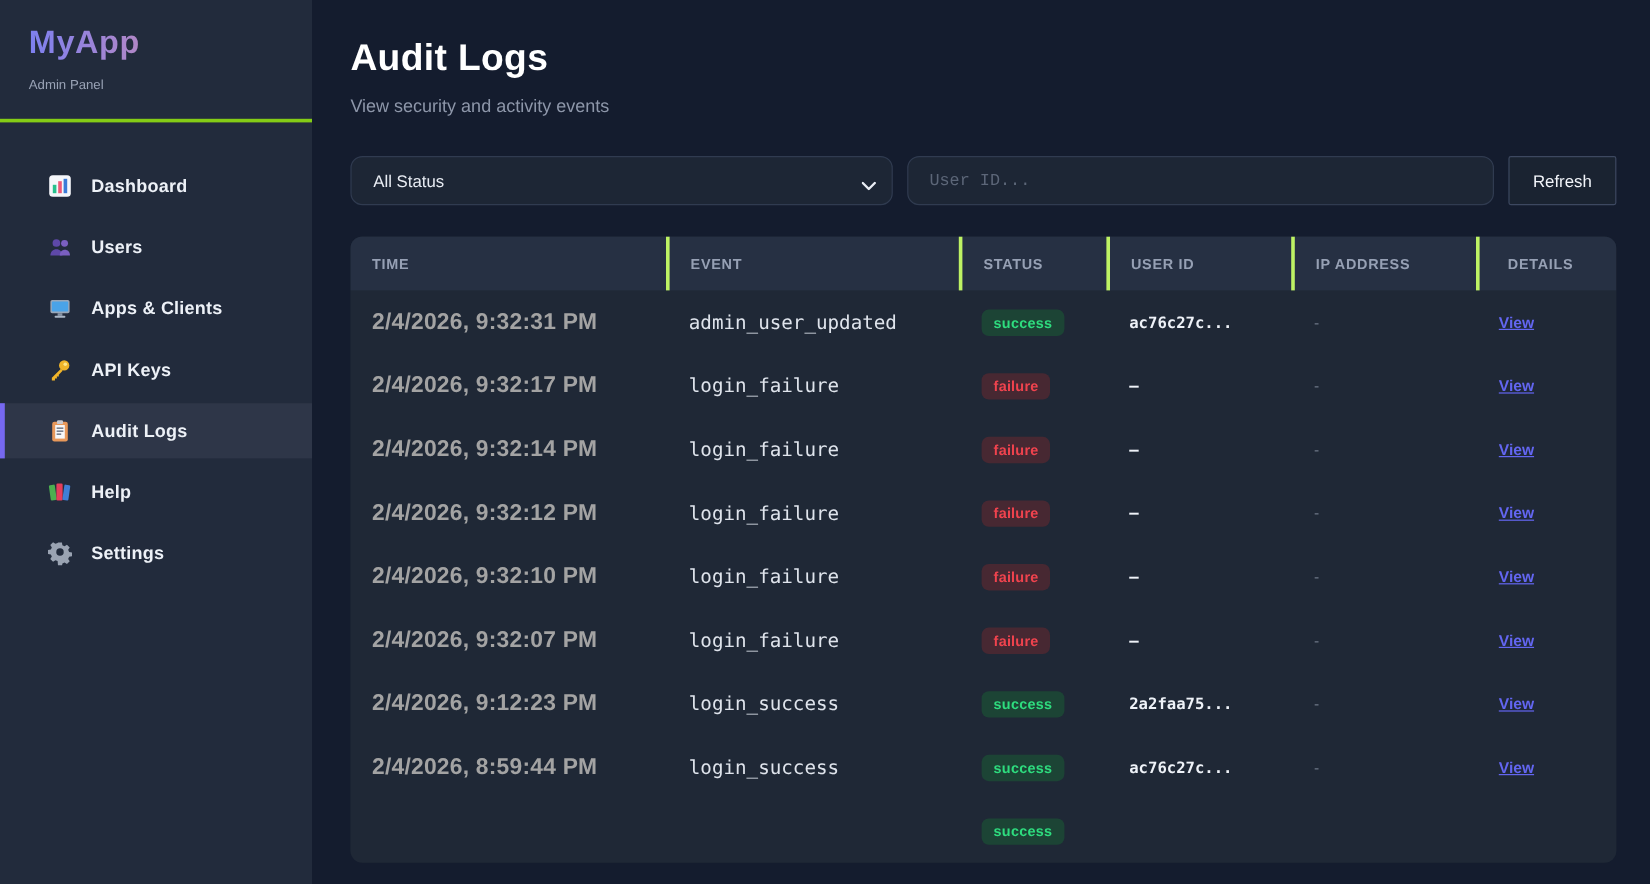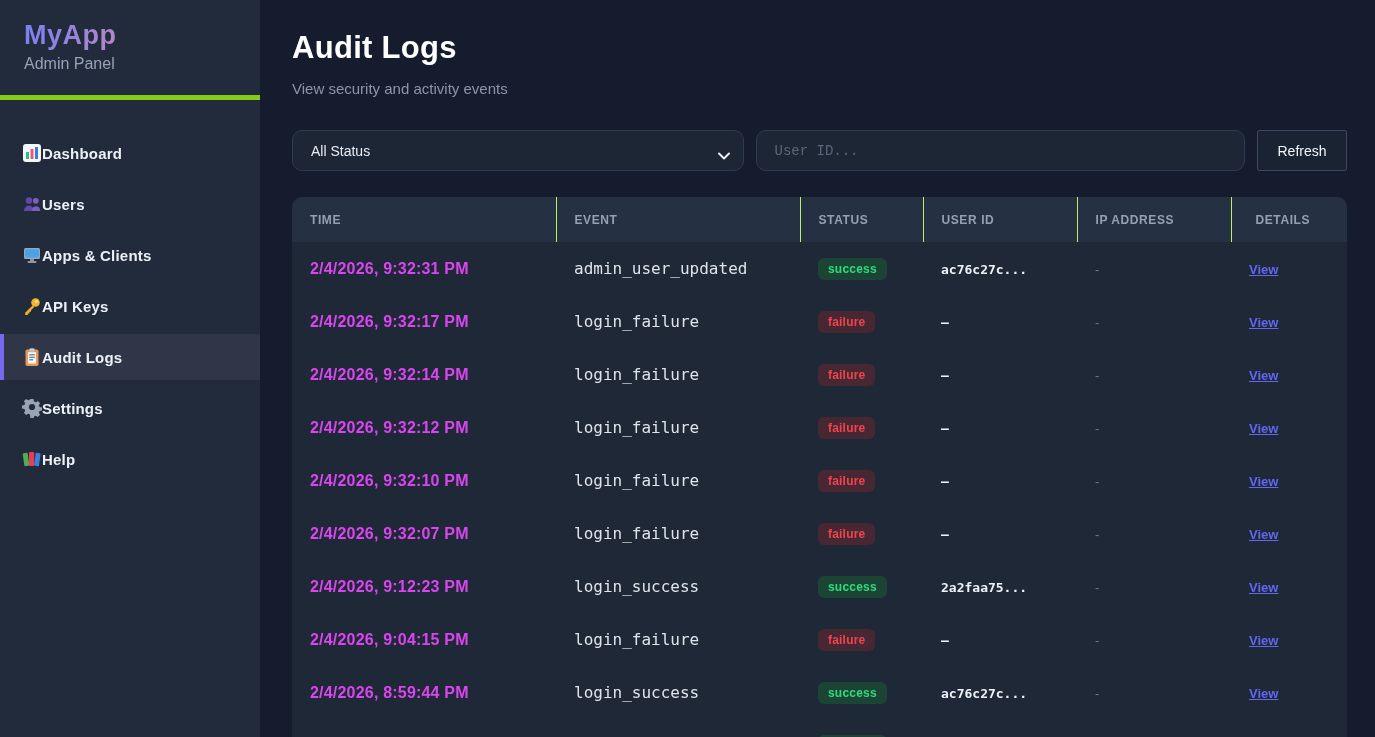--- a/index.html
+++ b/index.html
@@ -6,33 +6,33 @@
   html, body { margin: 0; padding: 0; }
   body {
     width: 1375px; height: 737px; overflow: hidden;
     background: #141c2e;
     font-family: "Liberation Sans", sans-serif;
   }
   .app { display: flex; width: 100%; height: 100%; }
 
   
   .sidebar { width: 260px; height: 737px; background: #222b3c; flex-shrink: 0; }
-  .logo-block { padding: 20px 24px 22px; border-bottom: 5px solid #84cc16; }
+  .logo-block { padding: 20px 24px 22px; border-bottom: 3px solid #84cc16; }
   .logo {
     font-size: 27px; font-weight: 800; letter-spacing: 0.5px;
     background: linear-gradient(90deg, #7d80f0, #b287c6);
     -webkit-background-clip: text; background-clip: text; color: transparent;
     display: inline-block;
   }
-  .logo-sub { font-size: 16px; color: #99a2b5; margin-top: 4px; }
+  .logo-sub { font-size: 11px; color: #99a2b5; margin-top: 14px; }
   .nav { padding-top: 30px; }
   .nav-item {
-    display: flex; align-items: center; 
+    display: flex; align-items: center; gap: 16px;
     height: 46px; margin-bottom: 5px; cursor: pointer;
-    border-left: 4px solid transparent; padding-left: 18px;
+    border-left: 4px solid transparent; padding-left: 36px;
   }
   .nav-item.active { background: #2e3648; border-left-color: #7668f0; }
   .nav-icon { width: 20px; height: 20px; flex-shrink: 0; }
   .nav-icon svg { width: 20px; height: 20px; display: block; }
   .nav-label { font-size: 15px; font-weight: 700; color: #edf1f7; letter-spacing: 0.2px; }
 
   
   .main { flex: 1; padding: 30px 28px 0 32px; }
   .page-title { font-size: 31px; font-weight: 800; color: #ffffff; margin: 0; letter-spacing: 0.3px; }
   .page-subtitle { font-size: 15px; color: #8d96a9; margin-top: 14px; }
@@ -58,25 +58,25 @@
     border-radius: 2px; color: #f2f5fa; font-size: 14px; cursor: pointer;
     font-family: "Liberation Sans", sans-serif;
   }
 
   
   .table-card { margin-top: 26px; background: #1f2836; border-radius: 10px; overflow: hidden; }
   table { width: 100%; border-collapse: collapse; table-layout: fixed; }
   thead th {
     background: #263043; height: 45px; text-align: left;
     font-size: 12px; font-weight: 700; color: #96a0b4; letter-spacing: 0.6px;
-    padding: 0 18px; border-right: 1px solid #bef264;
+    padding: 0 18px; border-right: 3px solid #bef264;
   }
   thead th:last-child { border-right: none; padding-left: 24px; }
   tbody td { height: 53px; padding: 0 18px; }
-  .cell-time { font-size: 16px; font-weight: 700; color: #d946ef; letter-spacing: 0.2px; white-space: nowrap; }
+  .cell-time { font-size: 19px; font-weight: 700; color: #a3a3a3; letter-spacing: 0.2px; white-space: nowrap; }
   .cell-event { font-family: "DejaVu Sans Mono", monospace; font-size: 16px; color: #dfe4ec; }
   .cell-user  { font-family: "DejaVu Sans Mono", monospace; font-size: 13px; font-weight: 700; color: #eef2f8; }
   .cell-ip { font-size: 13px; color: #6e7889; }
   .badge {
     display: inline-block; padding: 4px 10px; border-radius: 6px;
     font-size: 12px; font-weight: 700; letter-spacing: 0.2px;
   }
   .badge.success { color: #2edc7e; background: #1c4435; }
   .badge.failure { color: #f0434e; background: #472832; }
   .badge:empty { display: none; }
@@ -151,36 +151,36 @@
               <rect x="7.2" y="9.7" width="5.6" height="1.2" fill="#6b7280"></rect>
               <rect x="7.2" y="12.2" width="3.8" height="1.2" fill="#6b7280"></rect>
             </svg>
         </span>
         <span class="nav-label">Audit Logs</span>
       </div>
 
       <div class="nav-item">
         <span class="nav-icon">
           <svg viewBox="0 0 20 20">
-              <path fill="#9aa3b2" d="M8.4 1h3.2l.4 2.4 1.8.8 2-1.3 2.3 2.3-1.3 2 .8 1.8 2.4.4v3.2l-2.4.4-.8 1.8 1.3 2-2.3 2.3-2-1.3-1.8.8-.4 2.4H8.4L8 16.6l-1.8-.8-2 1.3-2.3-2.3 1.3-2-.8-1.8L0 10.6V7.4l2.4-.4.8-1.8-1.3-2L4.2.9l2 1.3L8 1.4z"></path>
-              <circle cx="10" cy="9" r="3.1" fill="#222b3c"></circle>
-            </svg>
-        </span>
-        <span class="nav-label">Settings</span>
-      </div>
-
-      <div class="nav-item">
-        <span class="nav-icon">
-          <svg viewBox="0 0 20 20">
               <rect x="1.5" y="4" width="5" height="13" rx="1" fill="#4caf50" transform="rotate(-8 4 10.5)"></rect>
               <rect x="7" y="3" width="5.2" height="14" rx="1" fill="#e53e5b"></rect>
               <rect x="12.8" y="4" width="5" height="13" rx="1" fill="#3f7fd6" transform="rotate(8 15.3 10.5)"></rect>
             </svg>
         </span>
         <span class="nav-label">Help</span>
+      </div>
+
+      <div class="nav-item">
+        <span class="nav-icon">
+          <svg viewBox="0 0 20 20">
+              <path fill="#9aa3b2" d="M8.4 1h3.2l.4 2.4 1.8.8 2-1.3 2.3 2.3-1.3 2 .8 1.8 2.4.4v3.2l-2.4.4-.8 1.8 1.3 2-2.3 2.3-2-1.3-1.8.8-.4 2.4H8.4L8 16.6l-1.8-.8-2 1.3-2.3-2.3 1.3-2-.8-1.8L0 10.6V7.4l2.4-.4.8-1.8-1.3-2L4.2.9l2 1.3L8 1.4z"></path>
+              <circle cx="10" cy="9" r="3.1" fill="#222b3c"></circle>
+            </svg>
+        </span>
+        <span class="nav-label">Settings</span>
       </div>
 
     </nav>
   </aside>
 
   <main class="main">
     <h1 class="page-title">Audit Logs</h1>
     <div class="page-subtitle">View security and activity events</div>
 
     <div class="filters">
@@ -269,28 +269,20 @@
   </tr>
             <tr>
     <td><span class="cell-time">2/4/2026, 9:12:23 PM</span></td>
     <td><span class="cell-event">login_success</span></td>
     <td><span class="badge success">success</span></td>
     <td><span class="cell-user">2a2faa75...</span></td>
     <td><span class="cell-ip">-</span></td>
     <td><a class="view-link">View</a></td>
   </tr>
             <tr>
-    <td><span class="cell-time">2/4/2026, 9:04:15 PM</span></td>
-    <td><span class="cell-event">login_failure</span></td>
-    <td><span class="badge failure">failure</span></td>
-    <td><span class="cell-user">–</span></td>
-    <td><span class="cell-ip">-</span></td>
-    <td><a class="view-link">View</a></td>
-  </tr>
-            <tr>
     <td><span class="cell-time">2/4/2026, 8:59:44 PM</span></td>
     <td><span class="cell-event">login_success</span></td>
     <td><span class="badge success">success</span></td>
     <td><span class="cell-user">ac76c27c...</span></td>
     <td><span class="cell-ip">-</span></td>
     <td><a class="view-link">View</a></td>
   </tr>
             <tr>
     <td><span class="cell-time"></span></td>
     <td><span class="cell-event"></span></td>

